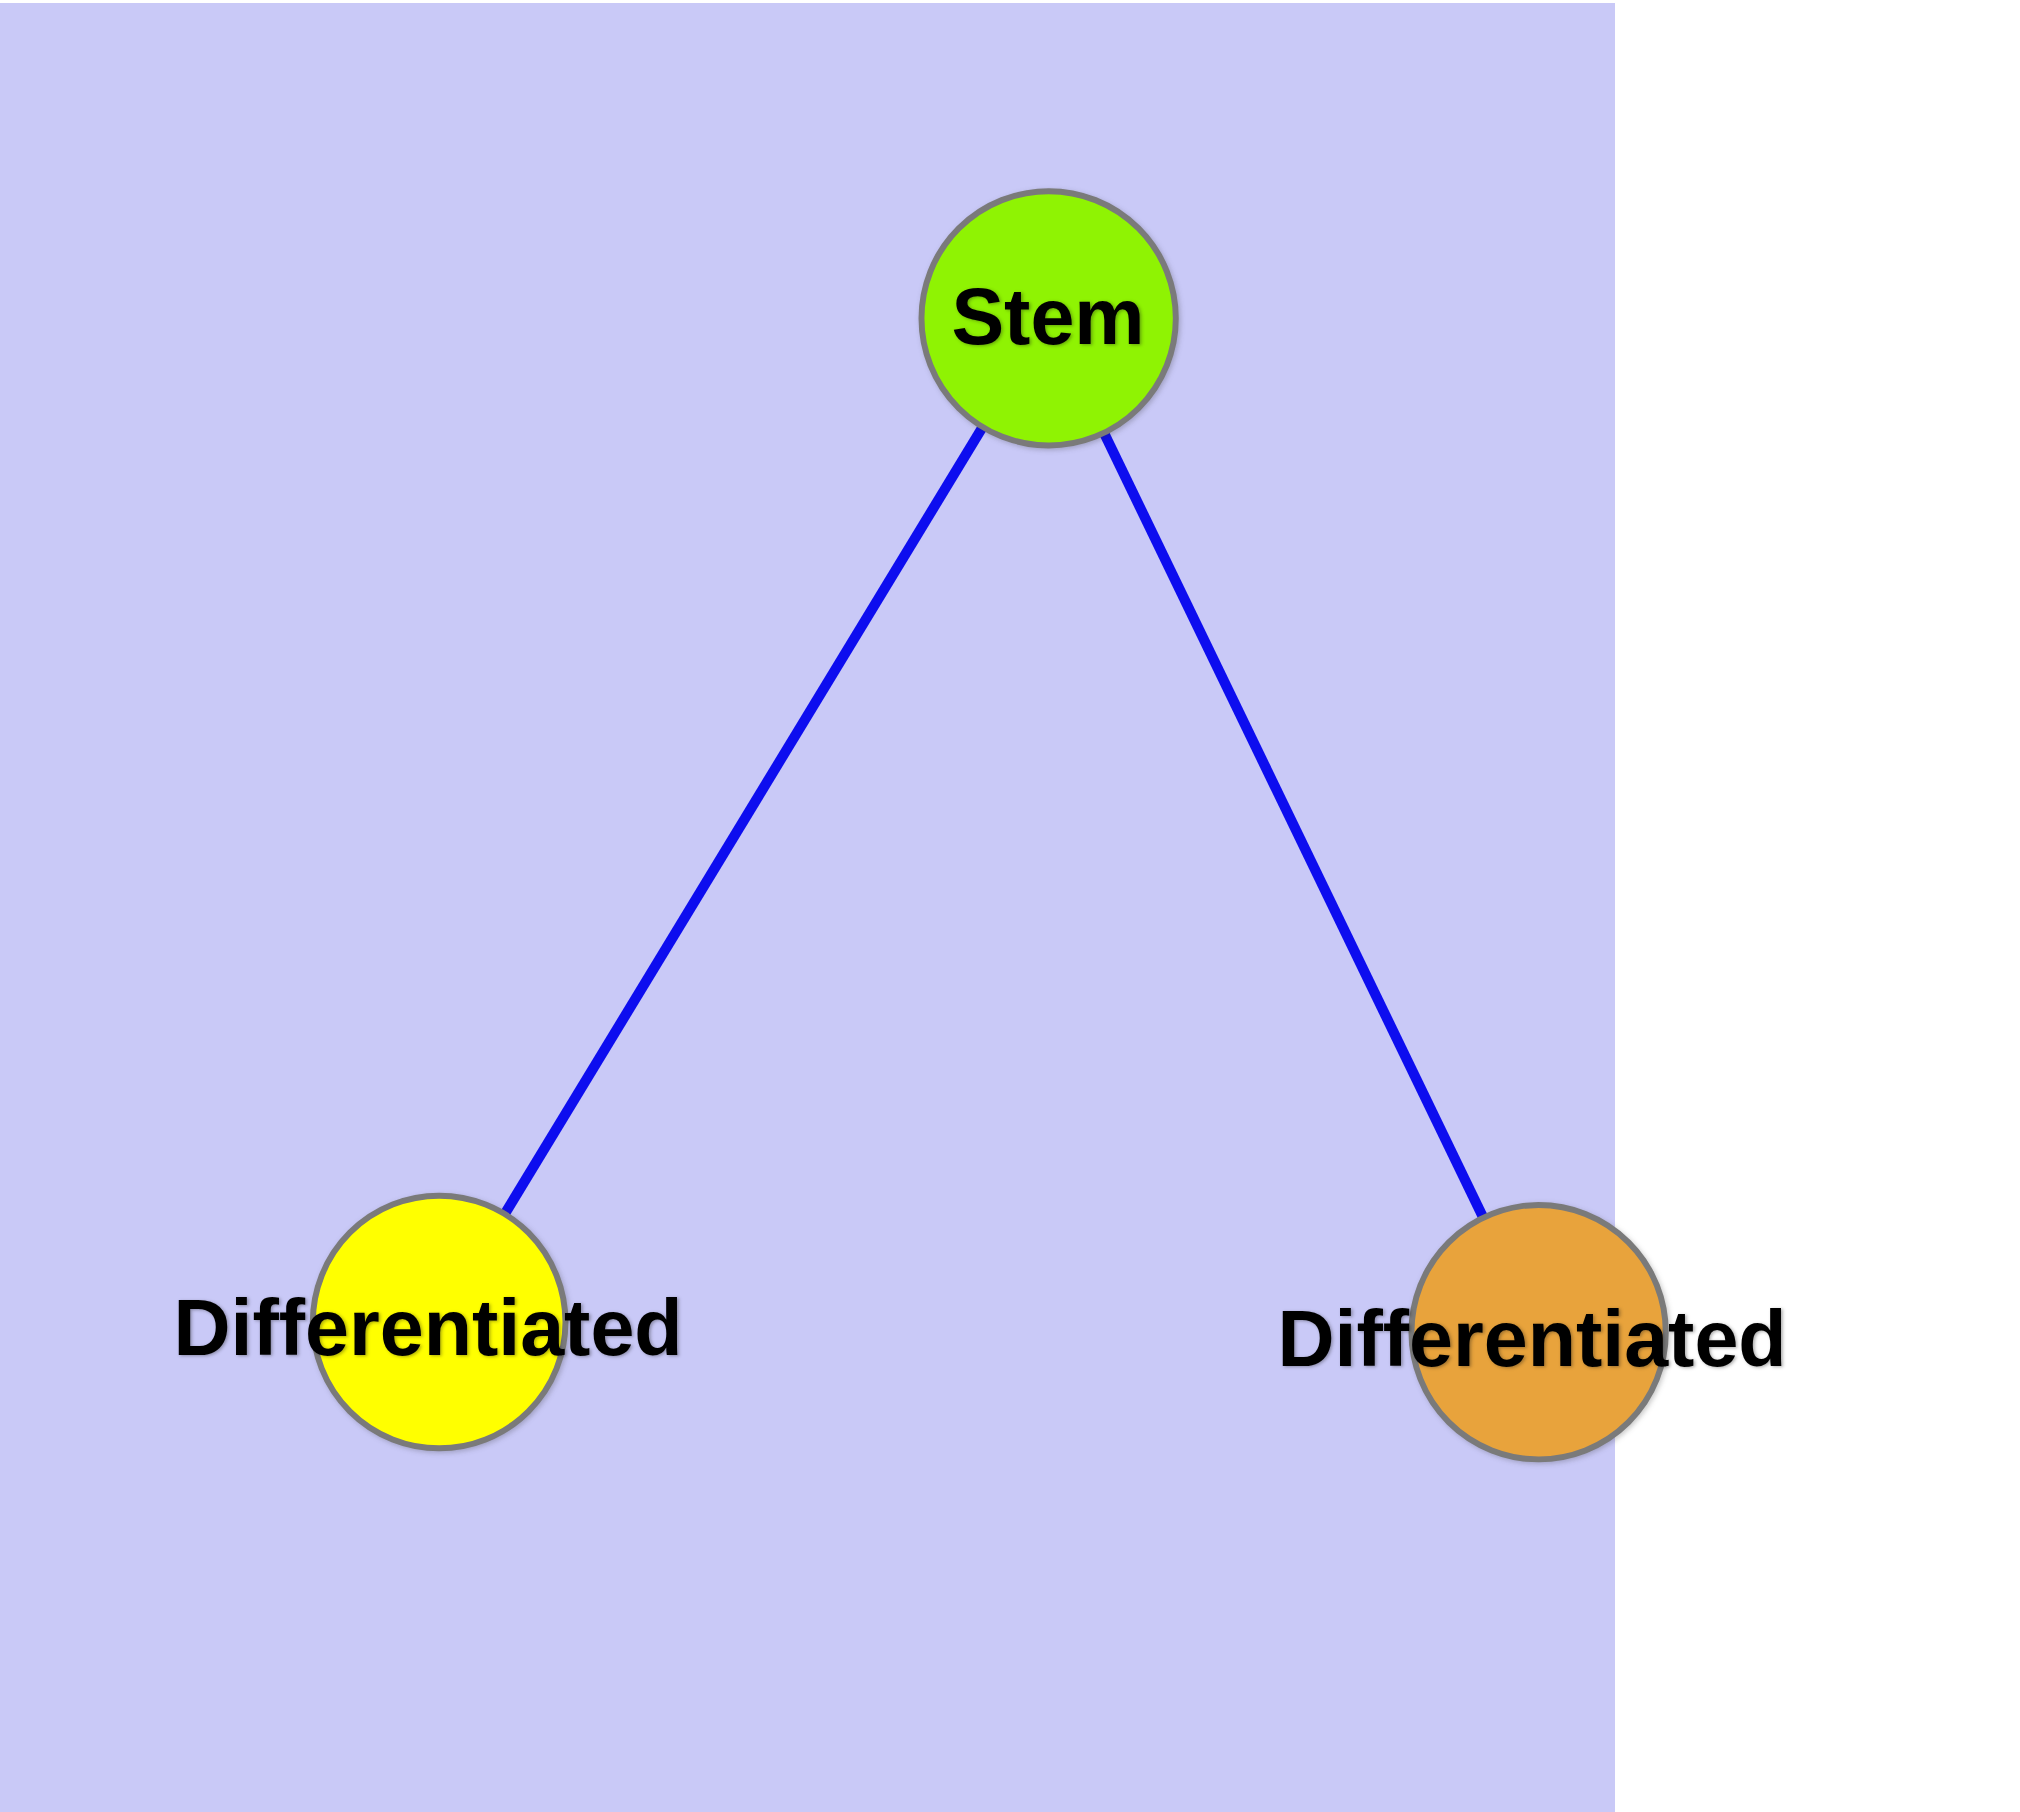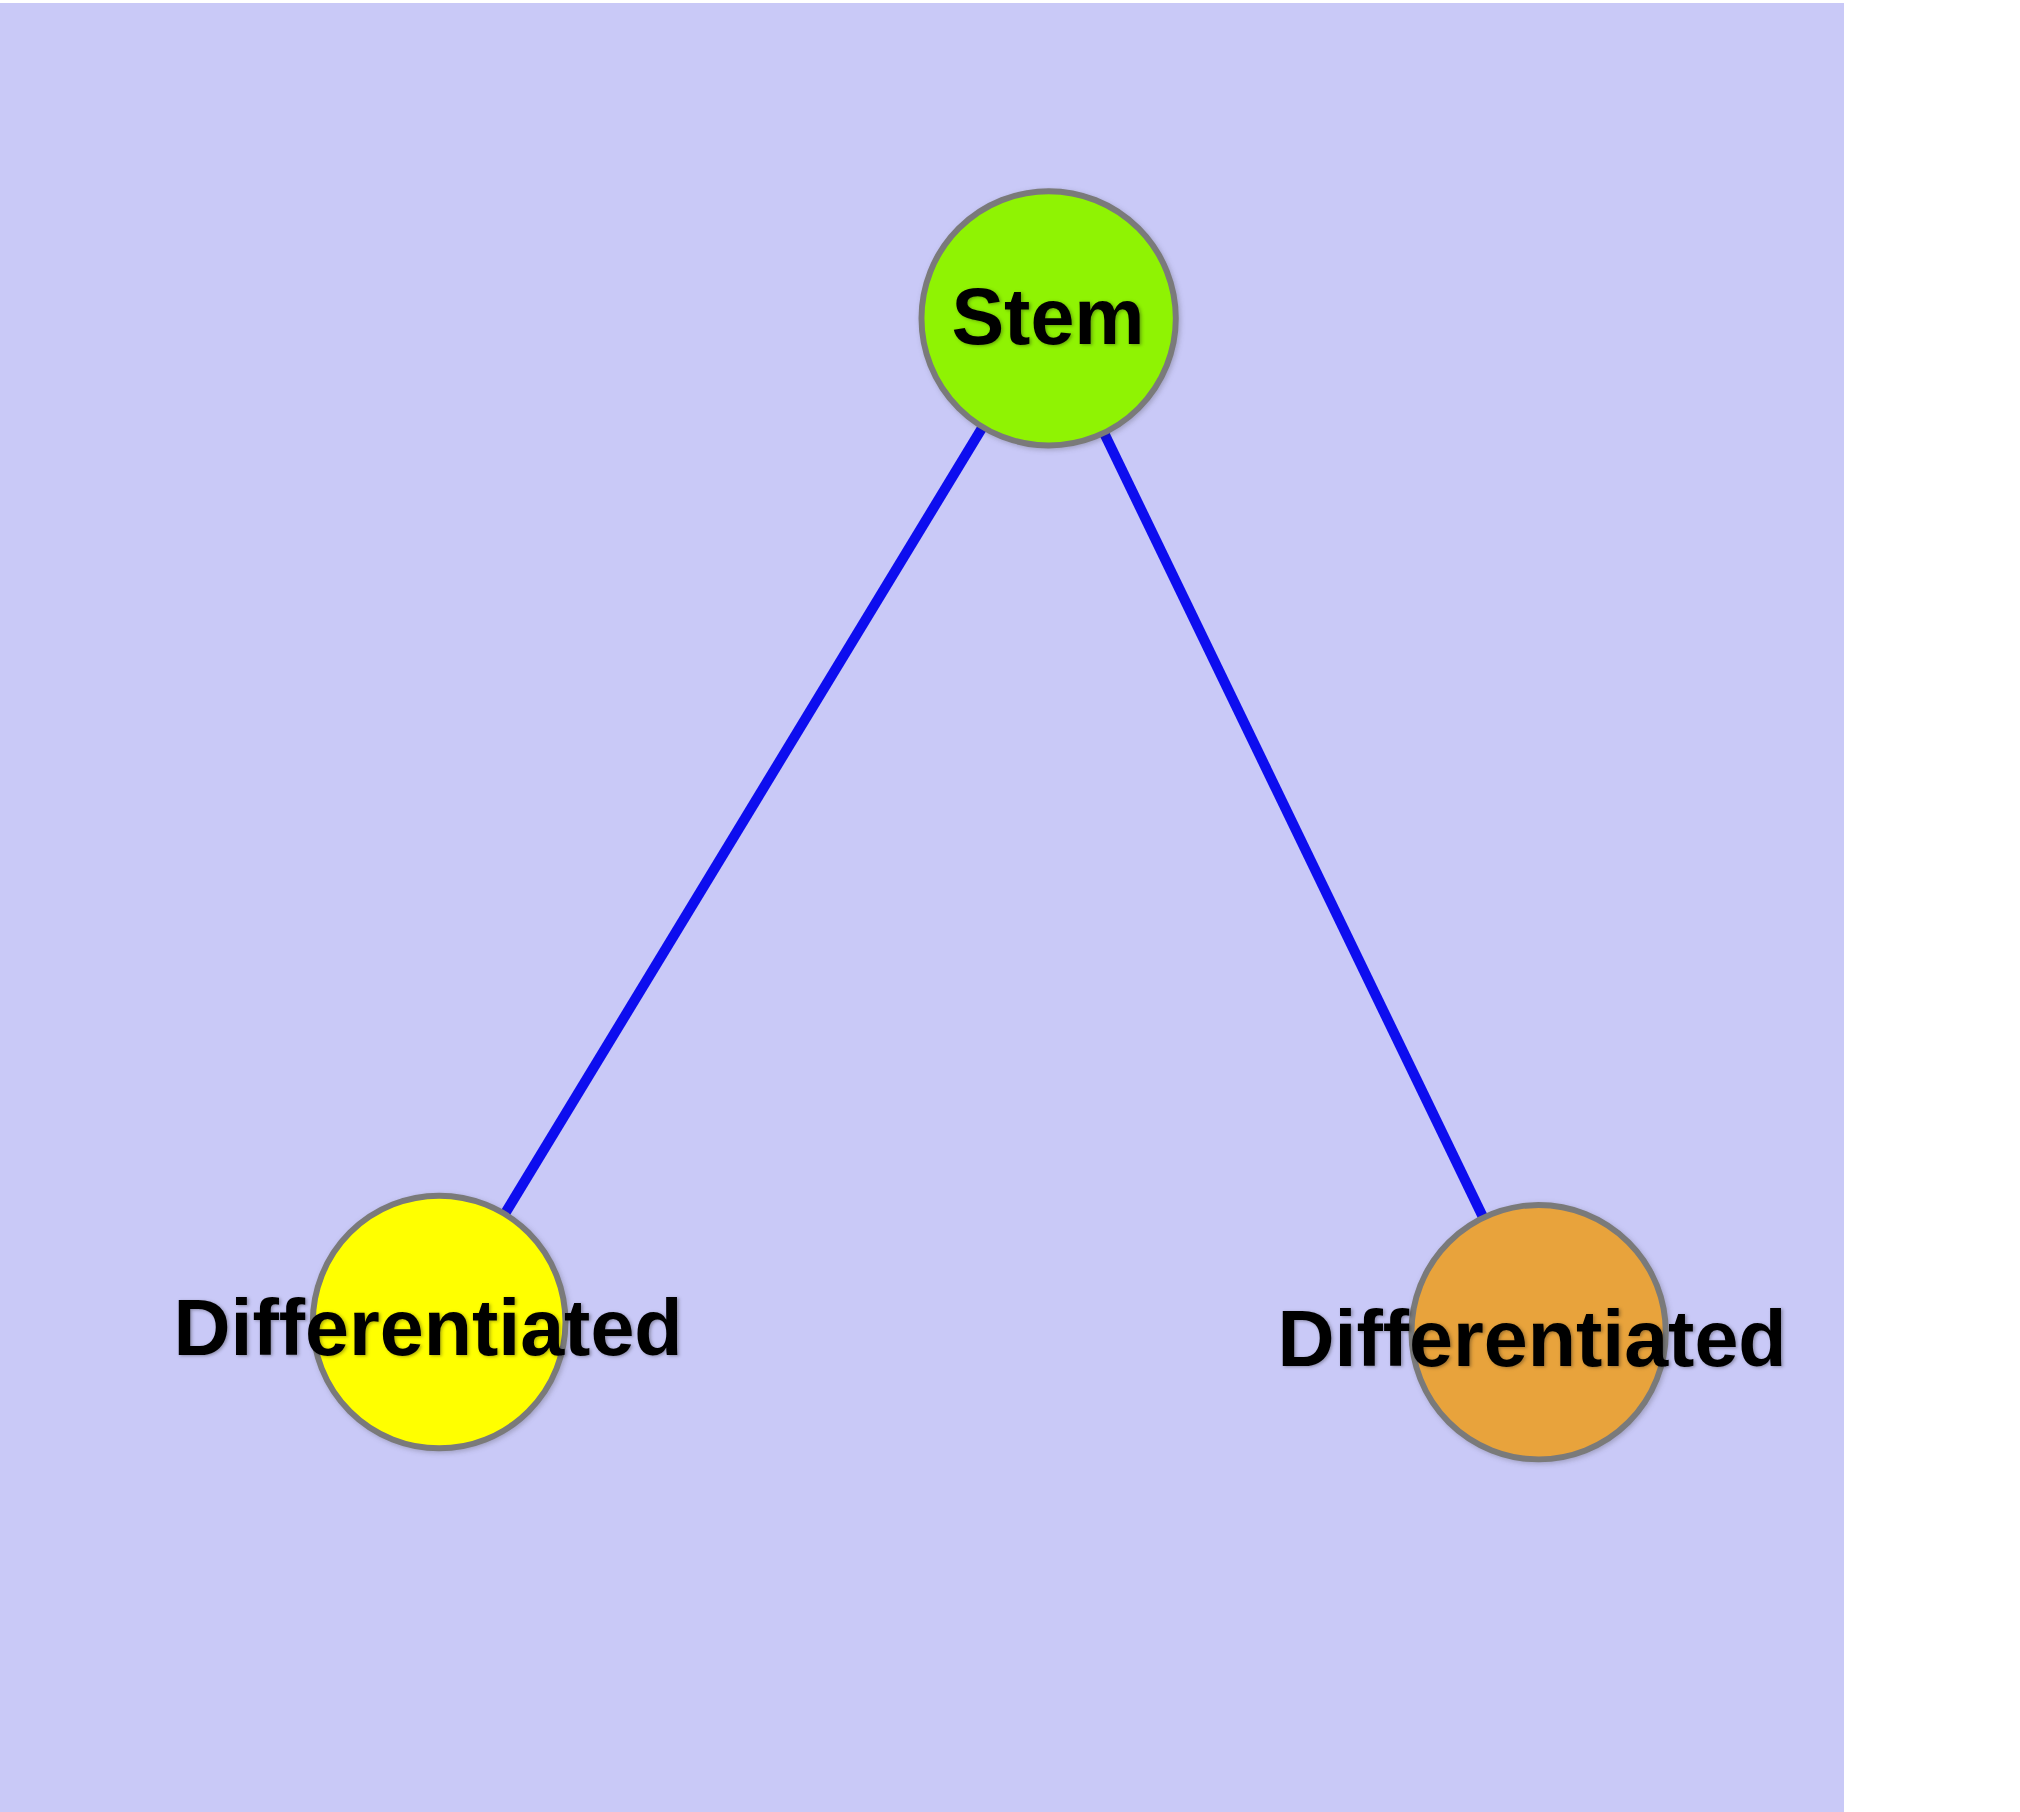--- a/index.html
+++ b/index.html
@@ -13,21 +13,21 @@
     height: 1812px;
     background: #ffffff;
     overflow: hidden;
     font-family: "Liberation Sans", "DejaVu Sans", sans-serif;
   }
   
   .plot-field {
     position: absolute;
     left: 0;
     top: 3.4px;
-    width: 1844px;
+    width: 1615px;
     height: 1809px;
     background: var(--background, #C9C9F7);
   }
   .graph-svg {
     position: absolute;
     left: 0;
     top: 0;
     width: 2021px;
     height: 1809px;
     display: block;

